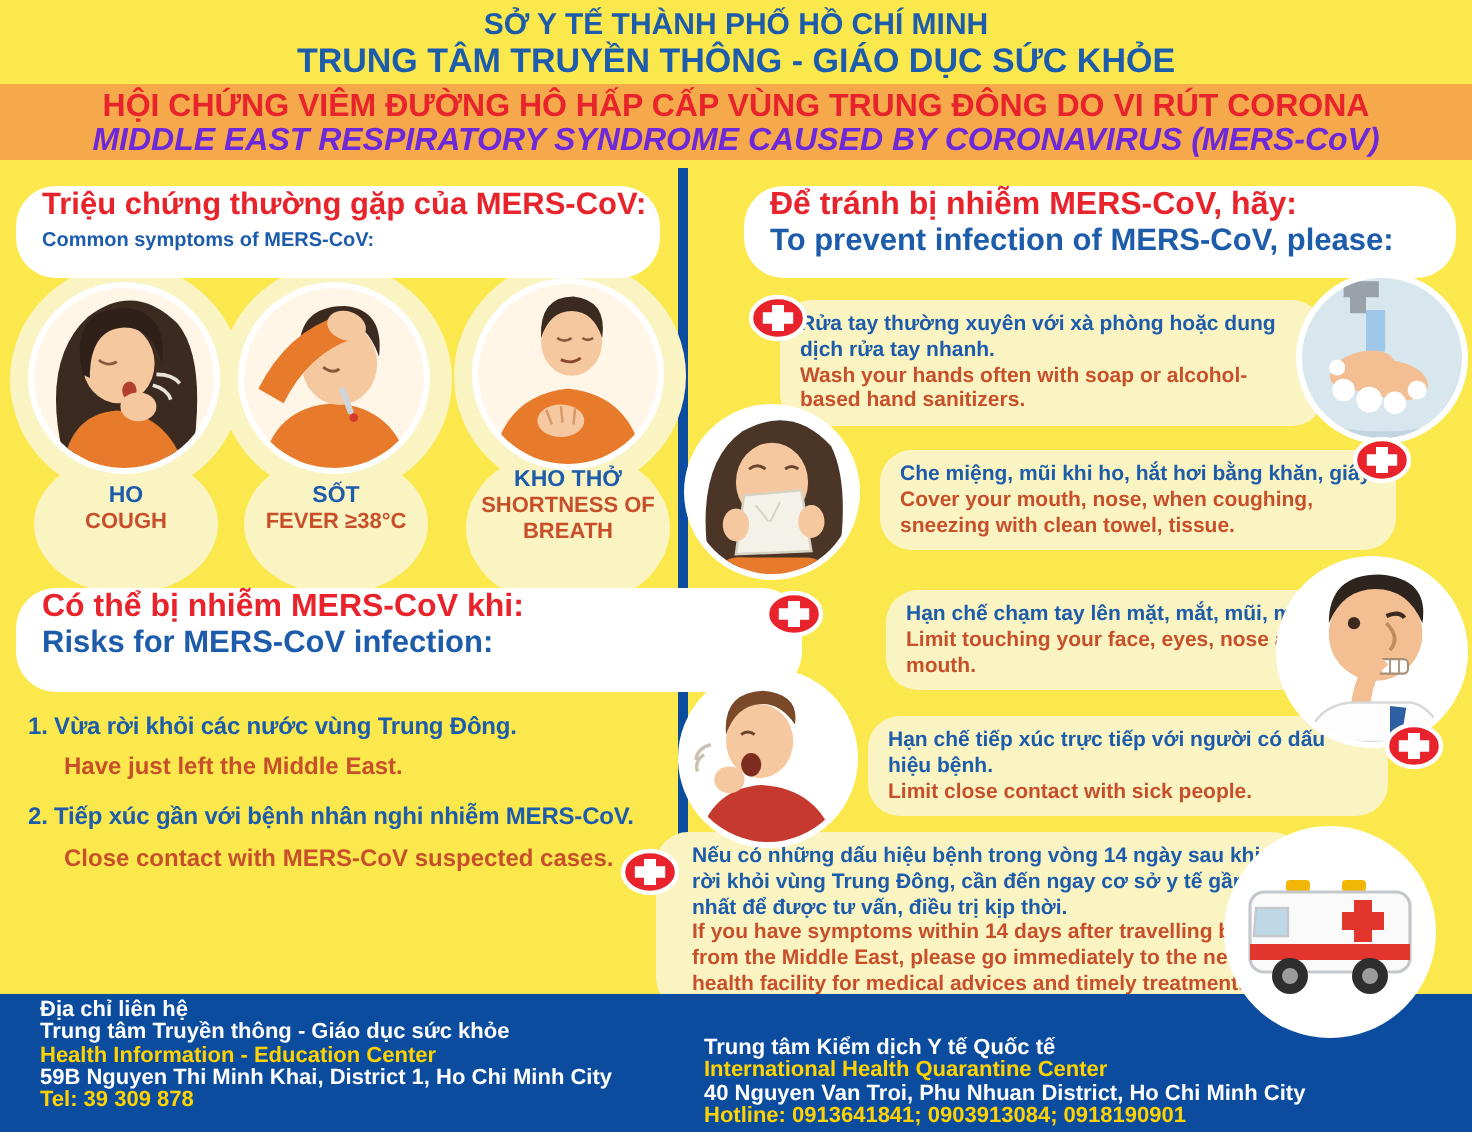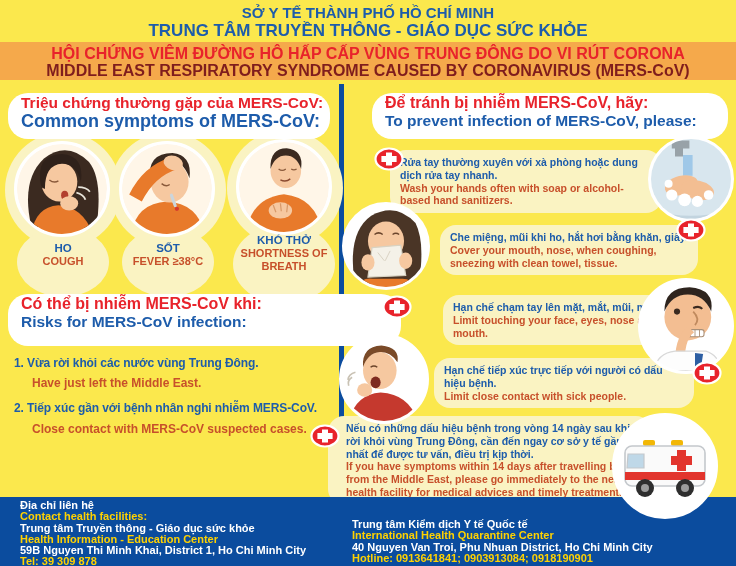--- a/index.html
+++ b/index.html
@@ -7,27 +7,27 @@
     position:relative;width:736px;height:566px;overflow:hidden;
     background:#FBE84D;font-family:"Liberation Sans",sans-serif;
   }
   .abs{position:absolute;}
   
   .band-top{left:0;top:0;width:736px;height:42px;text-align:center;z-index:2;}
   .band-top .l1{padding-top:5px;font-size:15px;font-weight:bold;color:#1D5CAB;line-height:16px;}
   .band-top .l2{font-size:17px;font-weight:bold;color:#1D5CAB;line-height:19px;}
   .band-orange{left:0;top:42px;width:736px;height:38px;background:#F5A94B;text-align:center;z-index:2;}
   .band-orange .l1{padding-top:3px;font-size:16px;font-weight:bold;color:#E8232B;line-height:17px;}
-  .band-orange .l2{font-size:16px;font-weight:bold;color:#7f1d1d;line-height:17px;}
+  .band-orange .l2{font-size:16px;font-weight:bold;color:#6d28d9;line-height:17px;font-style:italic;}
   
   .divider{left:339px;top:84px;width:5px;height:413px;background:#0B4C9E;z-index:0;}
   
   .whitebox{background:#FFFFFF;border-radius:20px;z-index:2;padding:0 0 0 13px;box-sizing:border-box;}
   .h-vi{color:#E8232B;font-weight:bold;font-size:15.5px;line-height:19px;}
-  .h-en{color:#1D5CAB;font-weight:bold;font-size:18px;line-height:18px;}
+  .h-en{color:#1D5CAB;font-weight:bold;font-size:10px;line-height:18px;}
   
   .pale{background:#FAF3C2;border-radius:50%;z-index:1;}
   .photo{background:#FFFFFF;border:3px solid #FFFFFF;border-radius:50%;overflow:hidden;z-index:2;}
   .photo svg{display:block;width:100%;height:100%;}
   .lab{background:#FAF3C2;border-radius:50%;text-align:center;z-index:1;box-sizing:border-box;}
   .sym-vi{color:#1D5CAB;font-weight:bold;font-size:11.5px;line-height:13px;}
   .sym-en{color:#C7502B;font-weight:bold;font-size:11px;line-height:12.5px;}
   
   .risk-vi{color:#1D5CAB;font-weight:bold;font-size:12px;white-space:nowrap;letter-spacing:-0.1px;z-index:1;}
   .risk-en{color:#C7502B;font-weight:bold;font-size:12px;white-space:nowrap;z-index:1;}
@@ -261,21 +261,20 @@
       <circle cx="30" cy="72" r="9" fill="#2E2E2E"></circle>
       <circle cx="30" cy="72" r="4" fill="#9B9B9B"></circle>
       <circle cx="70" cy="72" r="9" fill="#2E2E2E"></circle>
       <circle cx="70" cy="72" r="4" fill="#9B9B9B"></circle>
     </svg>
   </div>
 
   <div class="abs footer">
     <div class="f-col" style="left:20px;top:3px;">
       <div class="f-w">Địa chỉ liên hệ</div>
-      <div class="f-y">Contact health facilities:</div>
       <div class="f-w">Trung tâm Truyền thông - Giáo dục sức khỏe</div>
       <div class="f-y">Health Information - Education Center</div>
       <div class="f-w">59B Nguyen Thi Minh Khai, District 1, Ho Chi Minh City</div>
       <div class="f-y">Tel: 39 309 878</div>
     </div>
     <div class="f-col" style="left:352px;top:22px;">
       <div class="f-w">Trung tâm Kiểm dịch Y tế Quốc tế</div>
       <div class="f-y">International Health Quarantine Center</div>
       <div class="f-w">40 Nguyen Van Troi, Phu Nhuan District, Ho Chi Minh City</div>
       <div class="f-y">Hotline: 0913641841; 0903913084; 0918190901</div>

